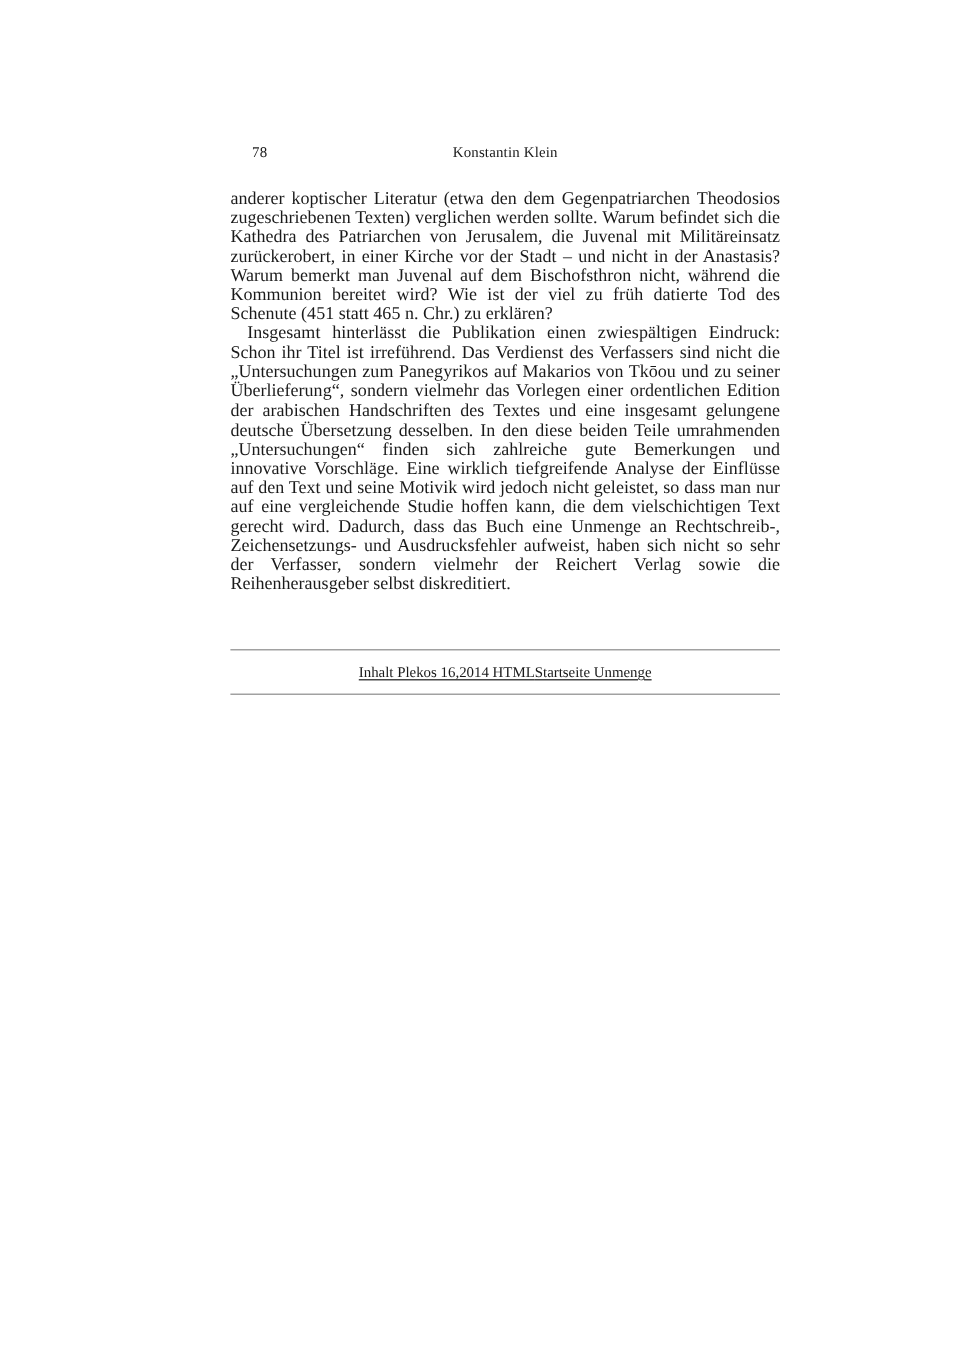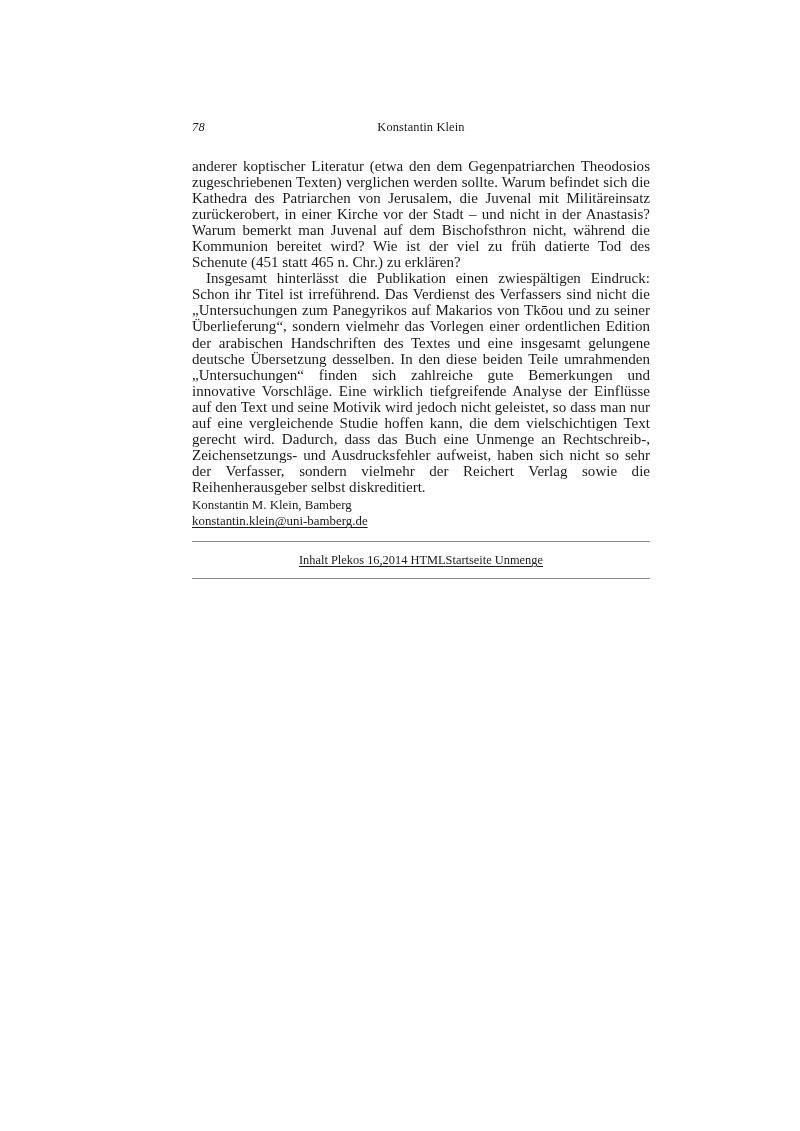--- a/index.html
+++ b/index.html
@@ -31,24 +31,23 @@
     position: absolute;
     left: 192px;
     top: 118px;
     width: 458px;
     height: 18px;
     font-size: 12.4px;
     line-height: 18px;
   }
   .runhead .folio {
     position: absolute;
-    left: 0;
+    left: 18px;
     top: 0;
     letter-spacing: 0.2px;
-    font-style: italic;
   }
   .runhead .title {
     position: absolute;
     left: 0;
     top: 0;
     width: 458px;
     text-align: center;
     letter-spacing: 0.15px;
   }
 
@@ -134,24 +133,20 @@
   <div class="runhead">
     <span class="folio">78</span>
     <span class="title">Konstantin Klein</span>
   </div>
 
   <div class="textblock">
     <p class="para">anderer koptischer Literatur (etwa den dem Gegenpatriarchen Theodosios zugeschriebenen Texten) verglichen werden sollte. Warum befindet sich die Kathedra des Patriarchen von Jerusalem, die Juvenal mit Militäreinsatz zurückerobert, in einer Kirche vor der Stadt – und nicht in der Anastasis? Warum bemerkt man Juvenal auf dem Bischofsthron nicht, während die Kommunion bereitet wird? Wie ist der viel zu früh datierte Tod des Schenute (451 statt 465 n. Chr.) zu erklären?</p>
     <p class="para">Insgesamt hinterlässt die Publikation einen zwiespältigen Eindruck: Schon ihr Titel ist irreführend. Das Verdienst des Verfassers sind nicht die „Untersuchungen zum Panegyrikos auf Makarios von Tkōou und zu seiner Überlieferung“, sondern vielmehr das Vorlegen einer ordentlichen Edition der arabischen Handschriften des Textes und eine insgesamt gelungene deutsche Übersetzung desselben. In den diese beiden Teile umrahmenden „Untersuchungen“ finden sich zahlreiche gute Bemerkungen und innovative Vorschläge. Eine wirklich tiefgreifende Analyse der Einflüsse auf den Text und seine Motivik wird jedoch nicht geleistet, so dass man nur auf eine vergleichende Studie hoffen kann, die dem vielschichtigen Text gerecht wird. Dadurch, dass das Buch eine Unmenge an Rechtschreib-, Zeichensetzungs- und Ausdrucksfehler aufweist, haben sich nicht so sehr der Verfasser, sondern vielmehr der Reichert Verlag sowie die Reihenherausgeber selbst diskreditiert.</p>
   </div>
 
-  <div class="signature">
-    <span class="sig-name">Konstantin M. Klein, Bamberg</span>
-    <a class="sig-mail" href="#">konstantin.klein@uni-bamberg.de</a>
-  </div>
 
   <div class="rule rule-top"></div>
 
   <div class="footer-nav">
     <a href="#">Inhalt Plekos 16,2014 HTML</a>
     <a href="#">Startseite Unmenge</a>
   </div>
 
   <div class="rule rule-bottom"></div>
 

